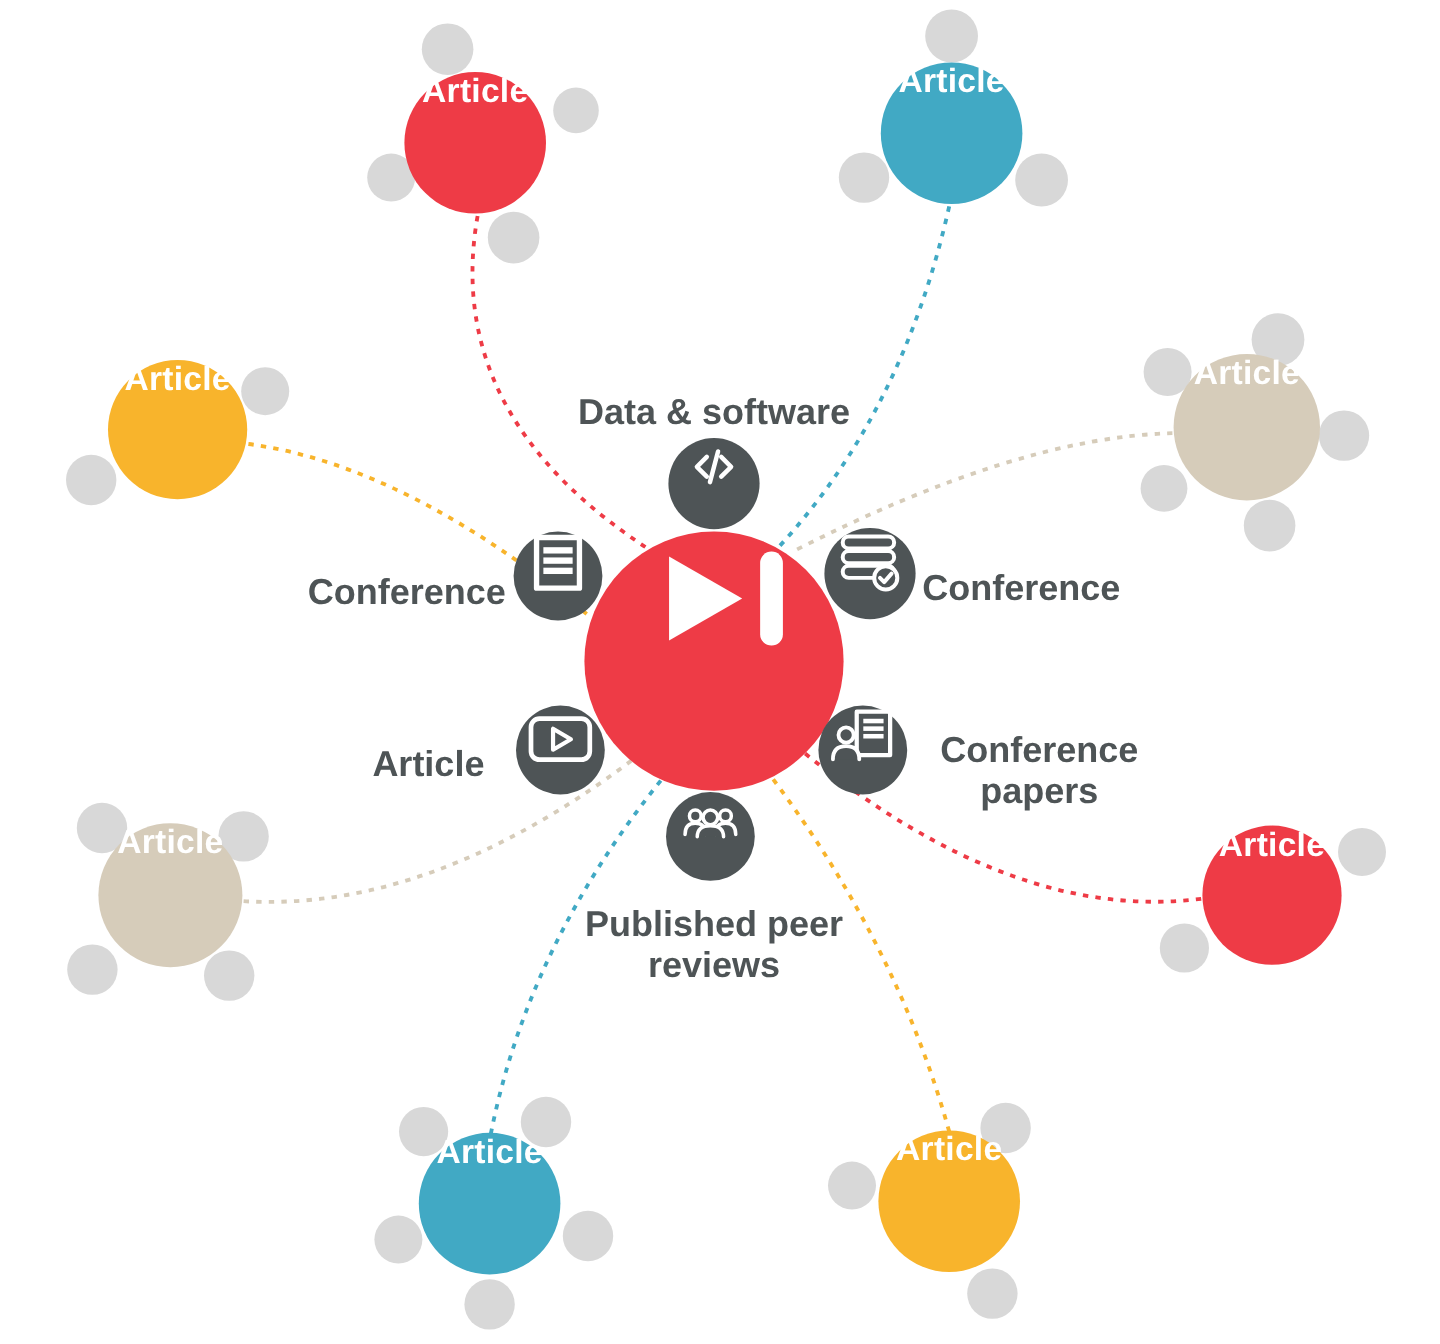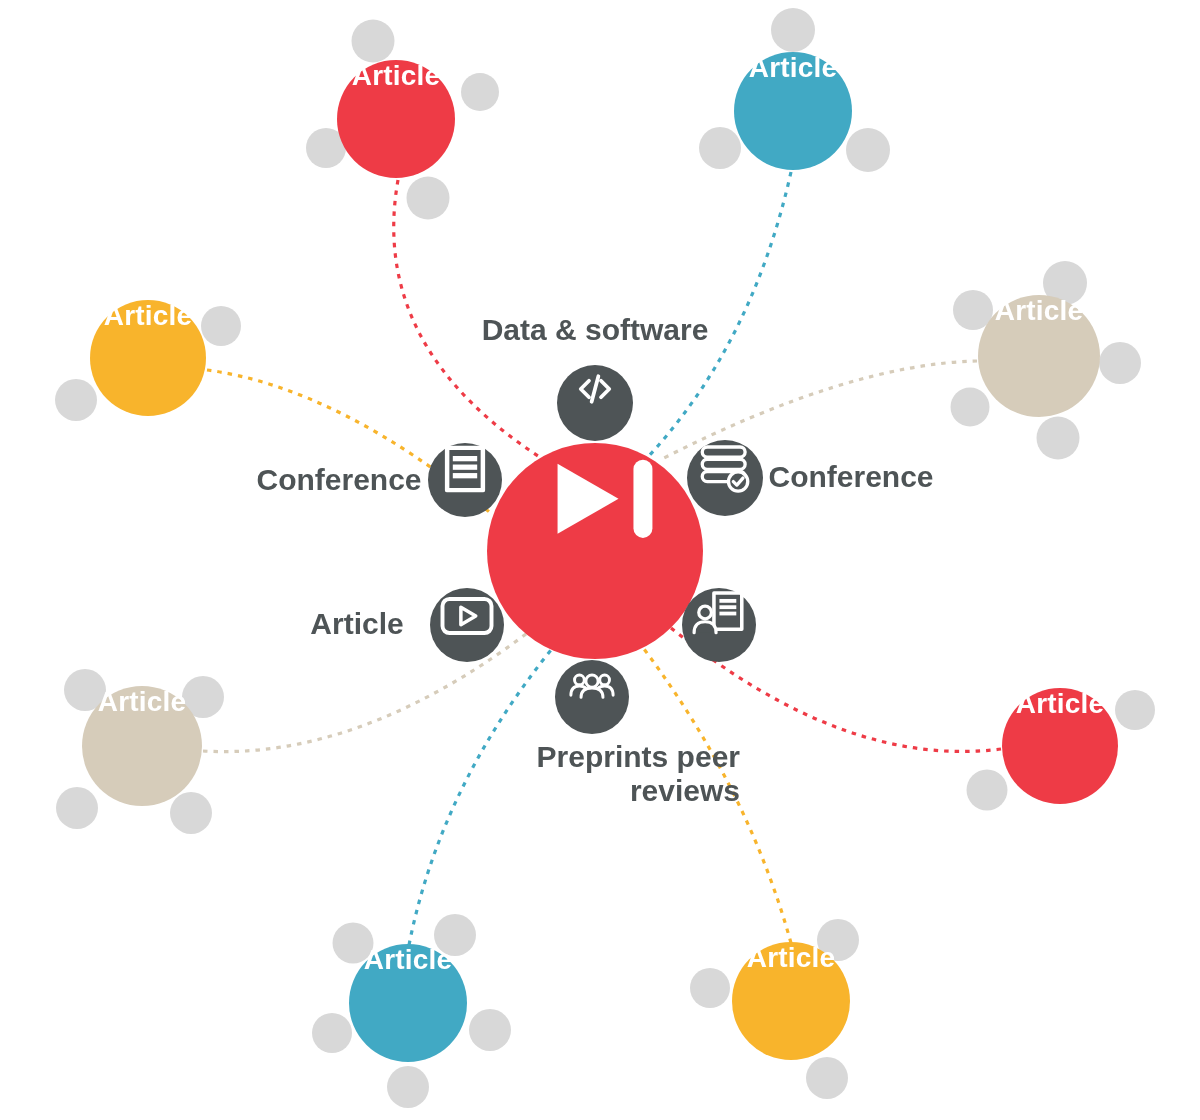--- a/index.html
+++ b/index.html
@@ -11,21 +11,21 @@
   .lines path{fill:none;stroke-width:3.2;stroke-dasharray:4.5 6;}
   .circle{position:absolute;border-radius:50%;transform:translate(-50%,-50%);
     display:flex;align-items:flex-start;justify-content:center;}
   .satellite{background:var(--c-gray,#D8D8D8);z-index:2;}
   .article{z-index:3;color:#fff;font-weight:bold;font-size:28px;letter-spacing:0.2px;}
   .hub{background:var(--c-red,#EE3B46);z-index:3;}
   .icon-circle{background:var(--c-dark,#4E5456);z-index:4;}
   .label{
     position:absolute;transform:translate(-50%,-50%);z-index:4;
     color:var(--c-dark,#4E5456);font-weight:bold;font-size:30px;
-    text-align:right;white-space:nowrap;line-height:1.13;
+    text-align:center;white-space:nowrap;line-height:1.13;margin-top:14px;
   }
   .label.wrap{white-space:normal;}
   svg .wht{stroke:#ffffff;fill:none;stroke-linecap:round;stroke-linejoin:round;}
   svg .whtfill{fill:#ffffff;stroke:none;}
   svg .dkfill{fill:var(--c-dark,#4E5456);stroke:#ffffff;stroke-linecap:round;stroke-linejoin:round;}
 </style>
 </head>
 <body>
 
 <div class="stage">
@@ -162,15 +162,16 @@
       <path class="wht" stroke-width="3.6" d="M37 43.5 Q37 32 47.5 32 Q58 32 58 43.5"></path>
       <circle class="dkfill" stroke-width="3.6" cx="32" cy="26" r="7.5"></circle>
       <path class="dkfill" stroke-width="3.6" d="M18.5 46 Q18.5 34.5 32 34.5 Q45.5 34.5 45.5 46"></path>
     </svg>
   </div>
 
   <div class="label" style="left:595px;top:330px">Data &amp; software</div>
   <div class="label" style="left:339px;top:480px">Conference</div>
   <div class="label" style="left:851px;top:477px">Conference</div>
   <div class="label" style="left:357px;top:624px">Article</div>
-  <div class="label wrap" style="left:595px;top:774px;width:290px">Preprints peer reviews</div>
+  <div class="label wrap" style="left:866px;top:629px;width:230px">Conference papers</div>
+  <div class="label wrap" style="left:595px;top:774px;width:290px">Published peer reviews</div>
 
 </div>
 
 </body></html>

